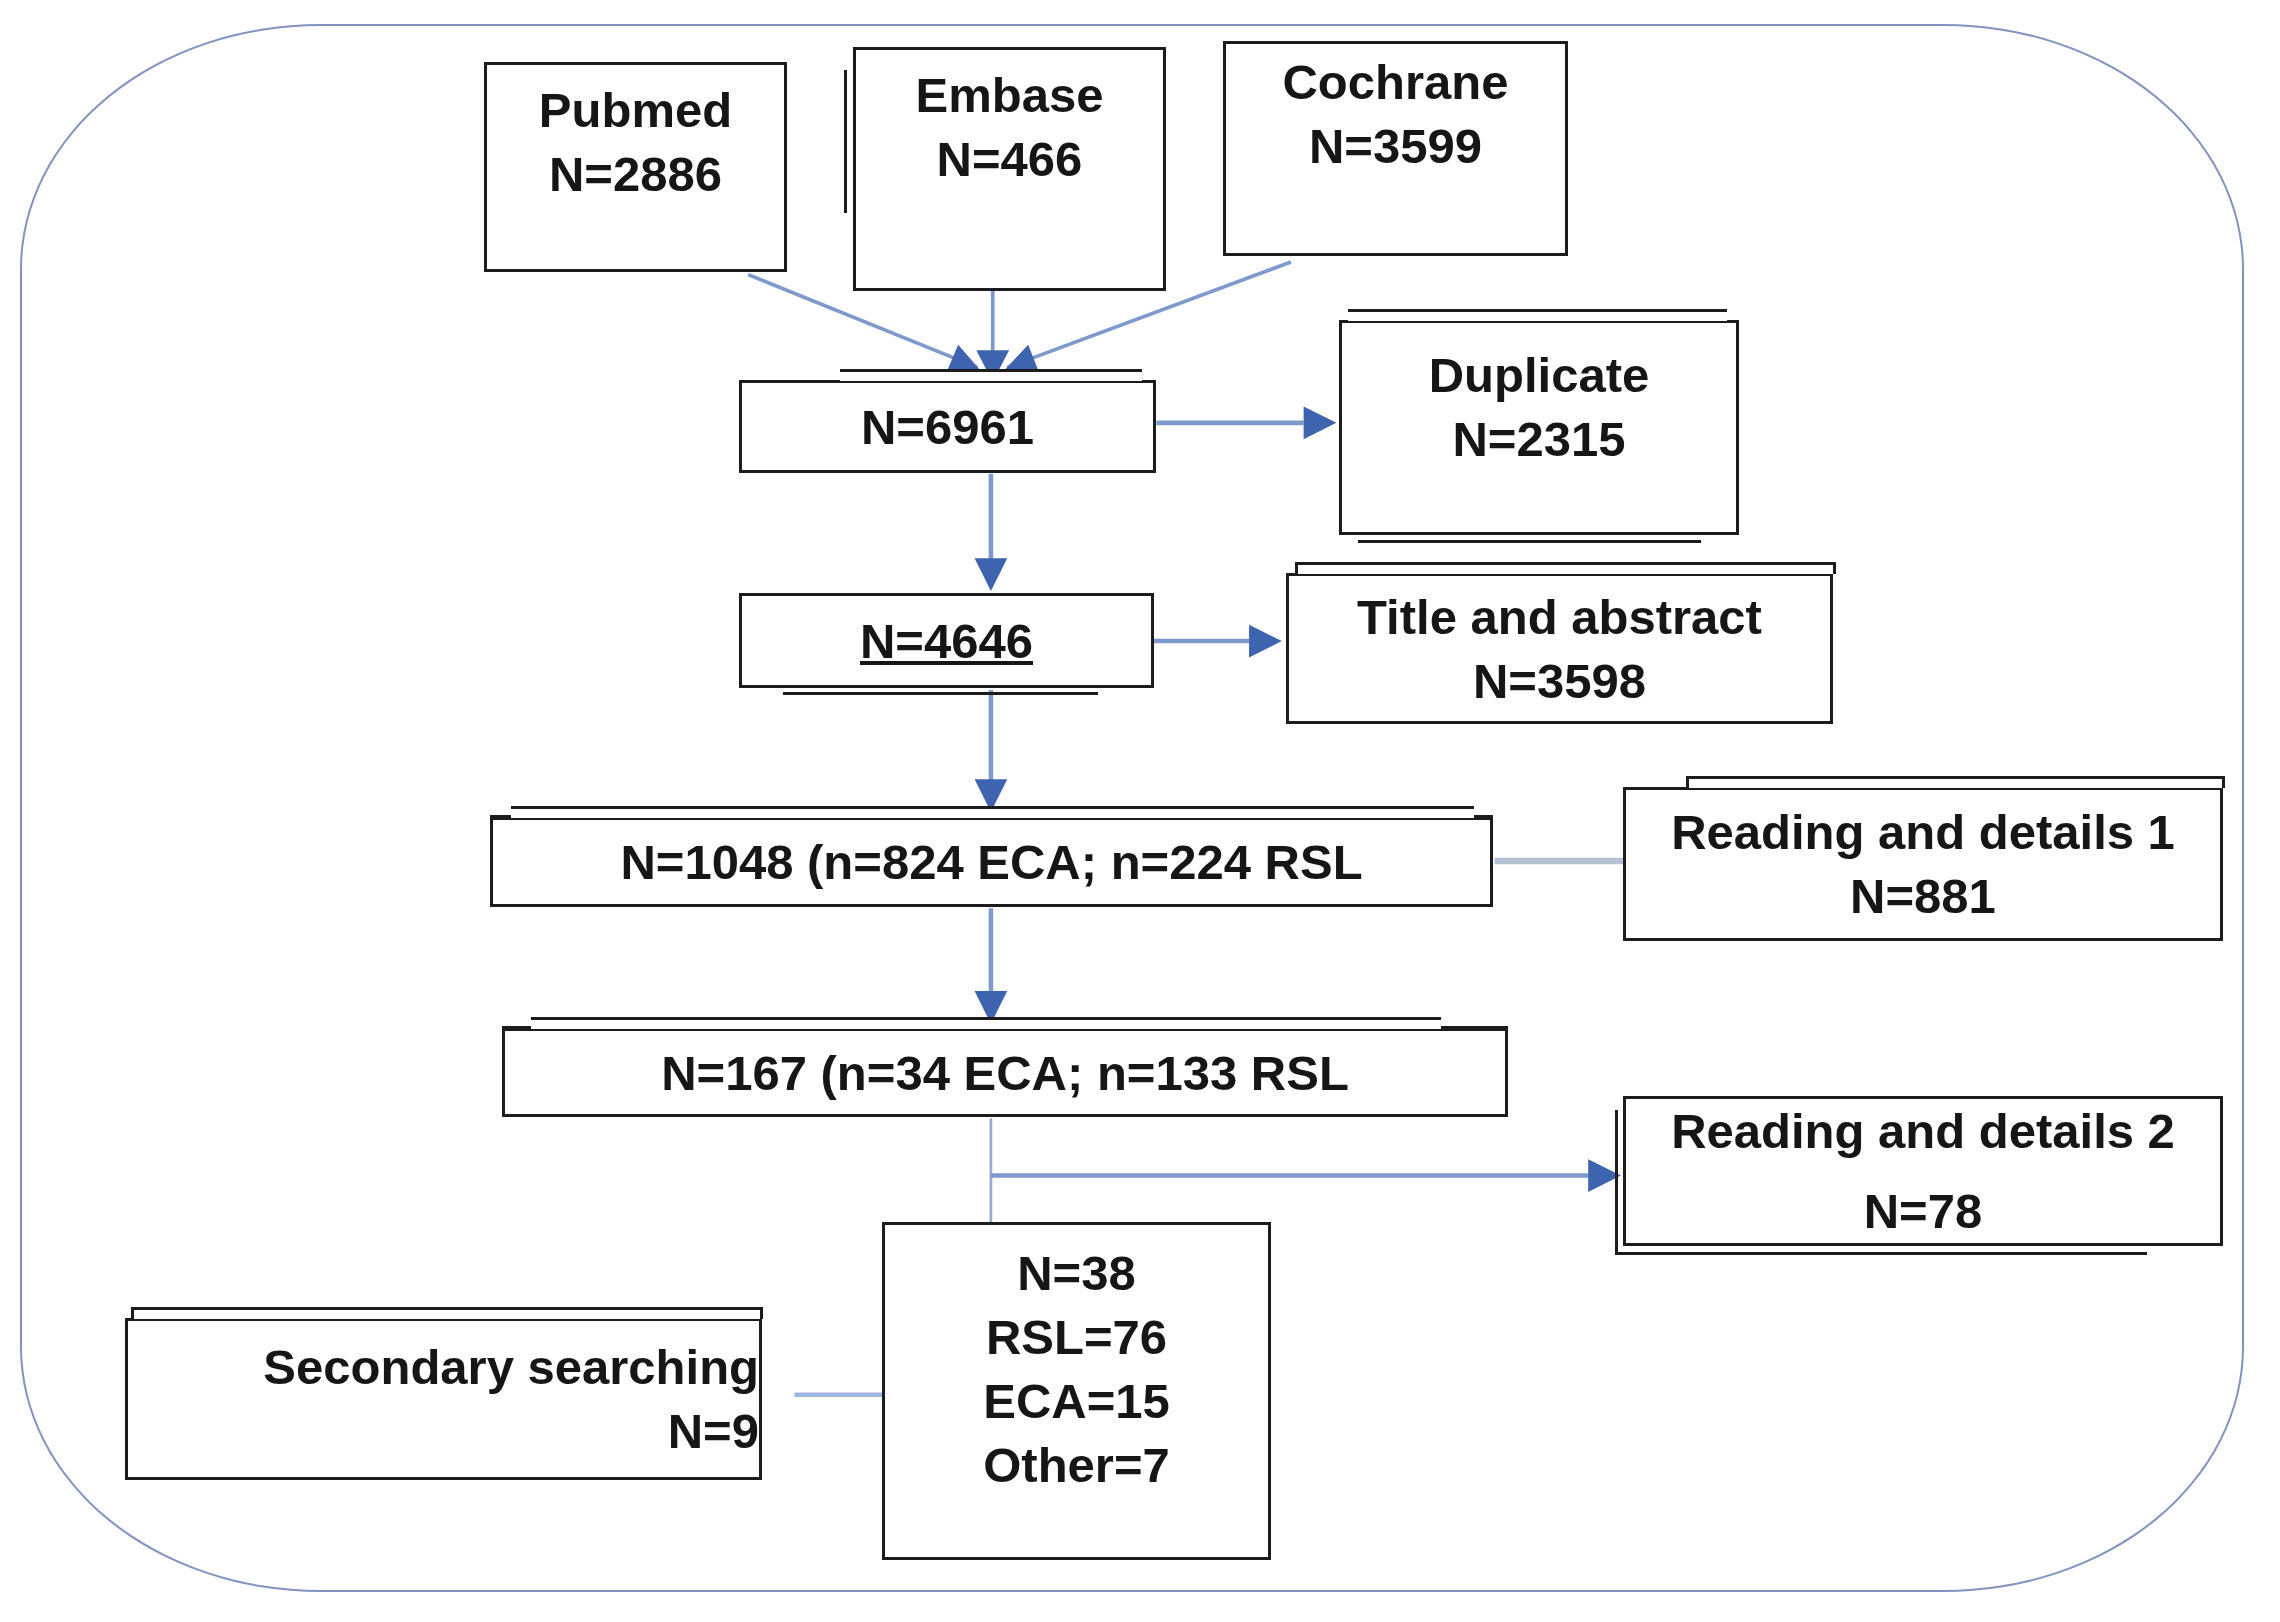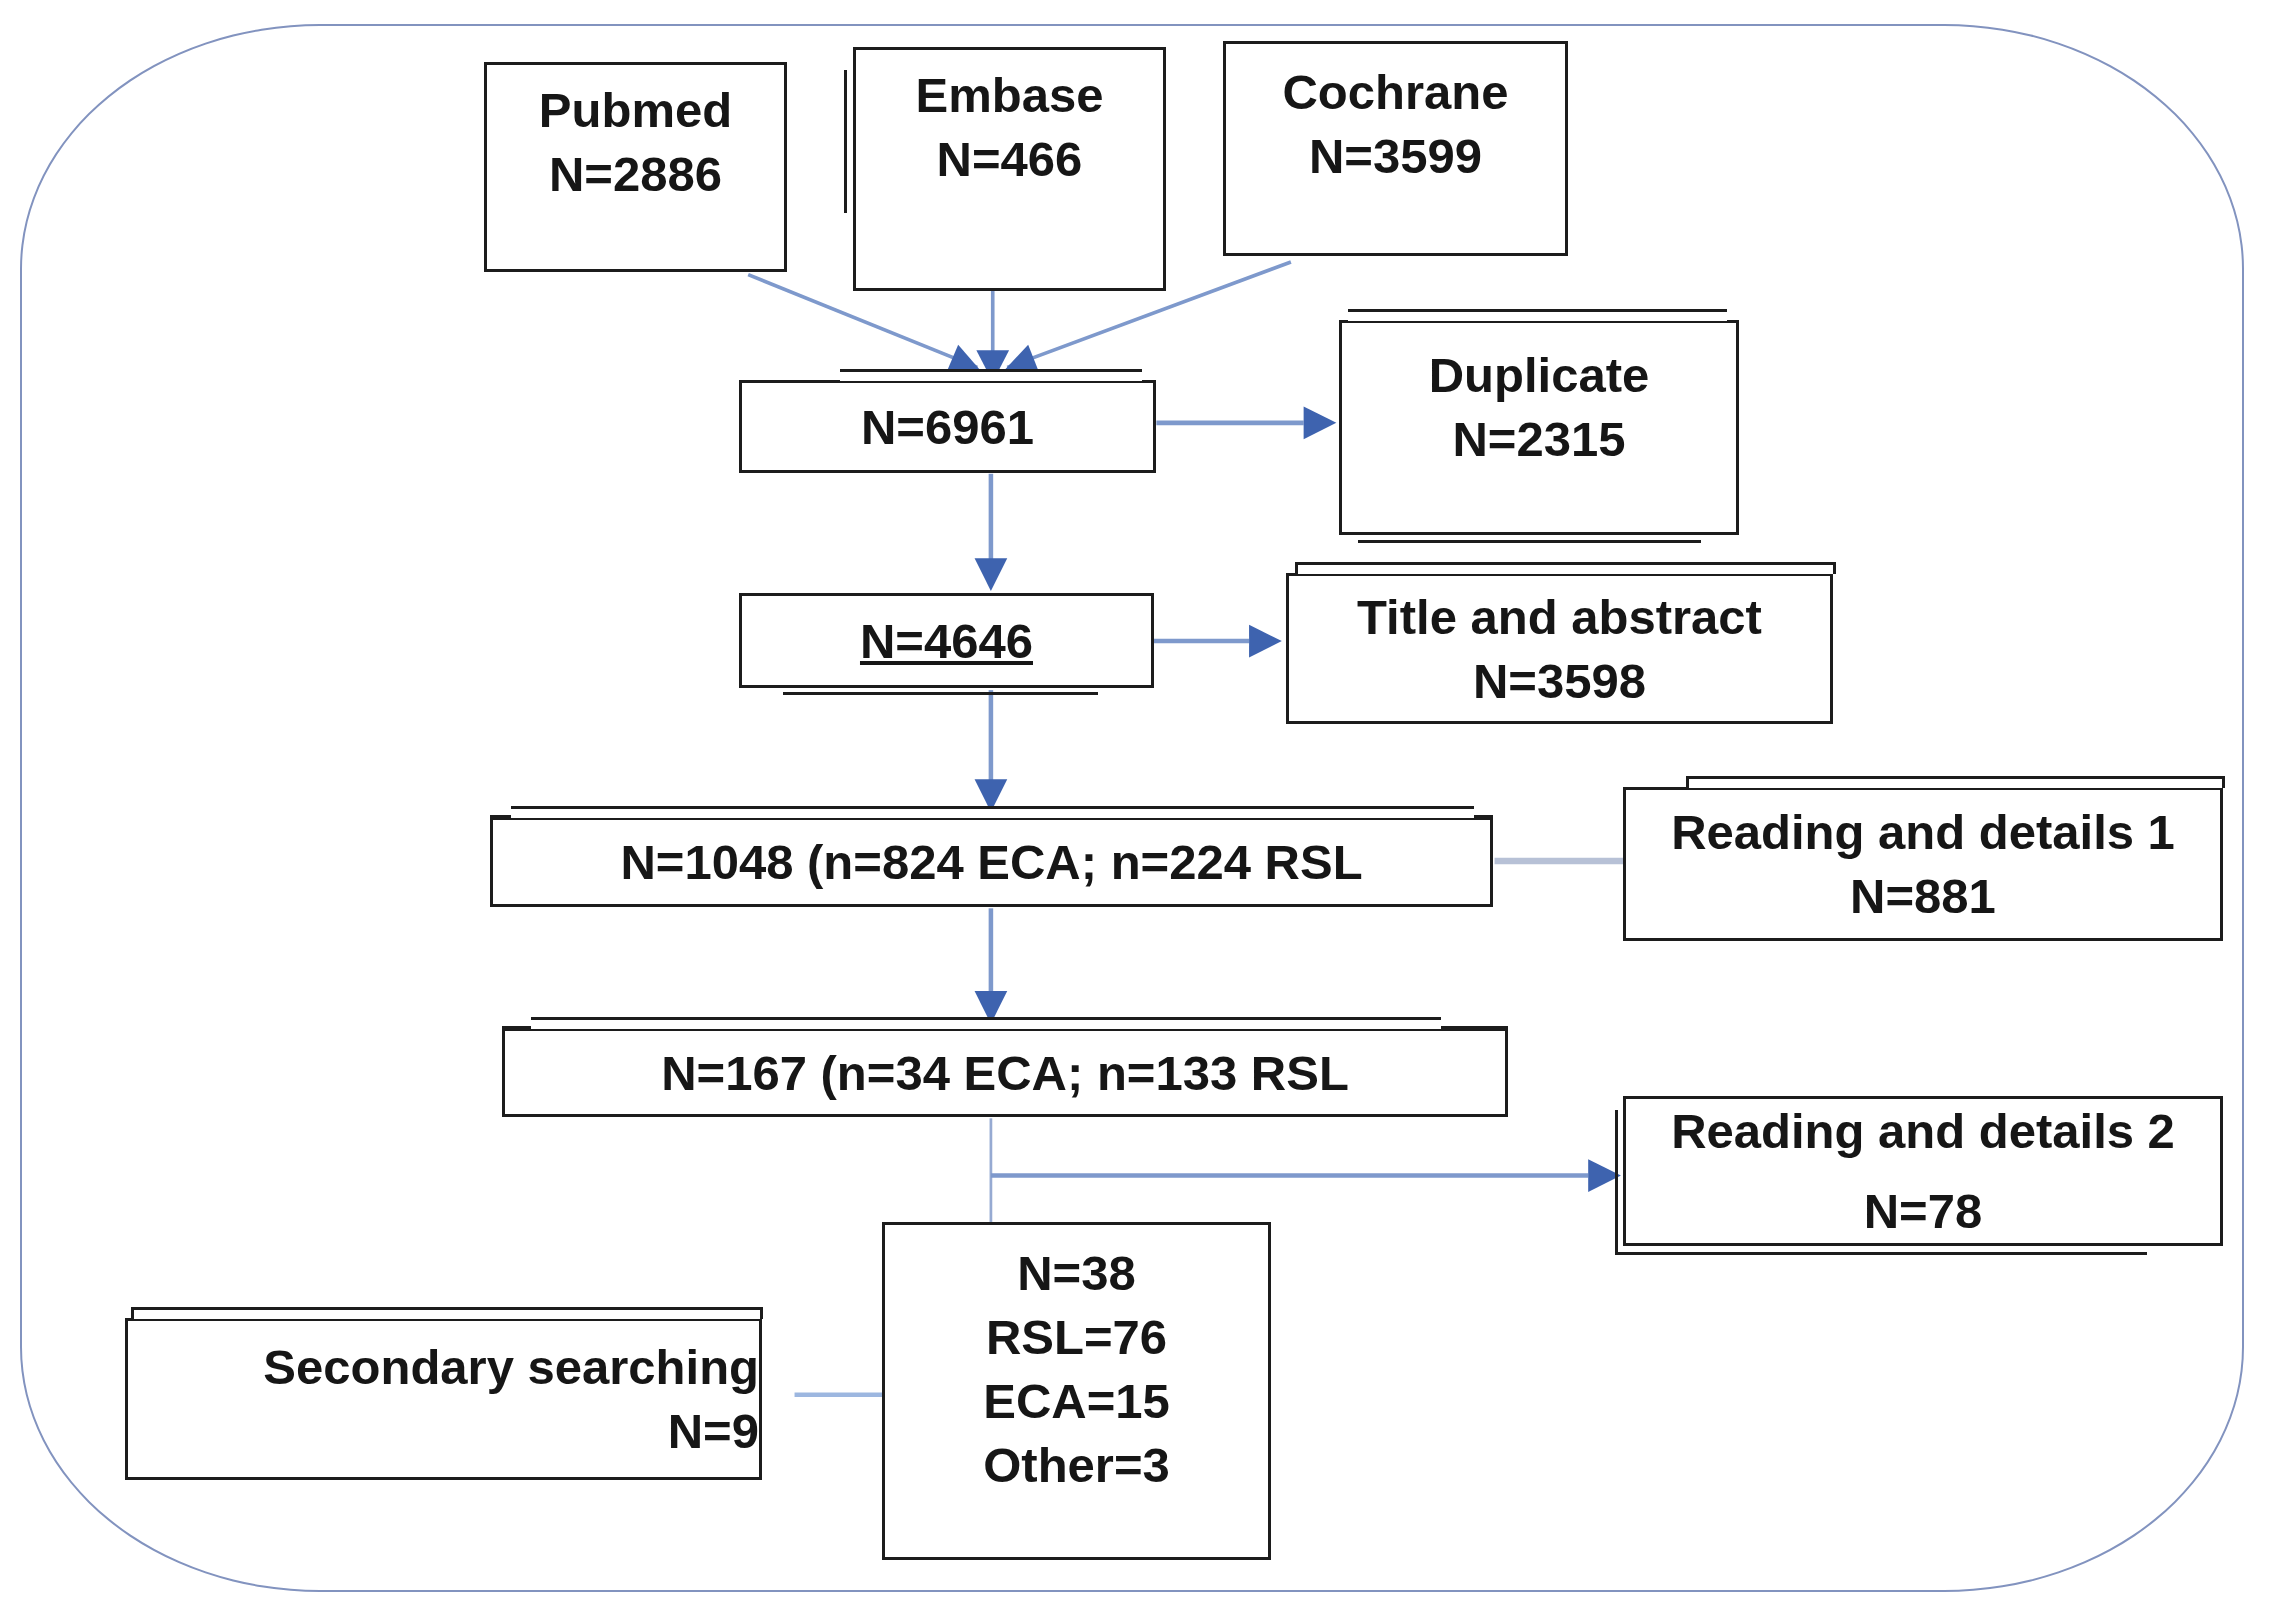--- a/index.html
+++ b/index.html
@@ -59,21 +59,21 @@
     border-left:3.6px solid var(--box-border,#1c1c1c);
     border-bottom:3.6px solid var(--box-border,#1c1c1c);
   }
   .box-embase::before{
     content:"";position:absolute;left:-11.8px;top:20px;bottom:75px;width:0;
     border-left:3.6px solid var(--box-border,#1c1c1c);
   }
   
   .box-pubmed   {left:484px; top:62px;  width:303px;  height:210px; padding-top:12.7px;}
   .box-embase   {left:853px; top:47px;  width:313px;  height:244px; padding-top:12.7px;}
-  .box-cochrane {left:1223px;top:41px;  width:345px;  height:215px; padding-top:16px;}
+  .box-cochrane {left:1223px;top:41px;  width:345px;  height:215px; padding-top:6px;}
   .box-n6961    {left:739px; top:380px; width:417px;  height:93px;}
   .box-duplicate{left:1339px;top:320px; width:400px;  height:215px; padding-top:20px;}
   .box-n4646    {left:739px; top:593px; width:415px;  height:95px;text-decoration:underline;}
   .box-title    {left:1286px;top:573px; width:547px;  height:151px;}
   .box-n1048    {left:490px; top:815px; width:1003px; height:92px; border-top-width:5.5px;}
   .box-reading1 {left:1623px;top:787px; width:600px;  height:154px;}
   .box-n167     {left:502px; top:1026px;width:1006px; height:91px; border-top-width:5.5px;}
   .box-reading2 {left:1623px;top:1096px;width:600px;  height:150px;justify-content:space-between;}
   .box-n38      {left:882px; top:1222px;width:389px;  height:338px; padding-top:16.4px;}
   .box-secondary{left:125px; top:1318px;width:637px;  height:162px;align-items:flex-end;}
@@ -166,21 +166,21 @@
 
   <div class="box box-reading2">
     <div class="bl">Reading and details 2</div>
     <div class="bl">N=78</div>
   </div>
 
   <div class="box box-n38 top-align">
     <div class="bl">N=38</div>
     <div class="bl">RSL=76</div>
     <div class="bl">ECA=15</div>
-    <div class="bl">Other=3</div>
+    <div class="bl">Other=7</div>
   </div>
 
   <div class="box box-secondary stack-above">
     <div class="bl">Secondary searching</div>
     <div class="bl">N=9</div>
   </div>
 
 </div>
 
 

